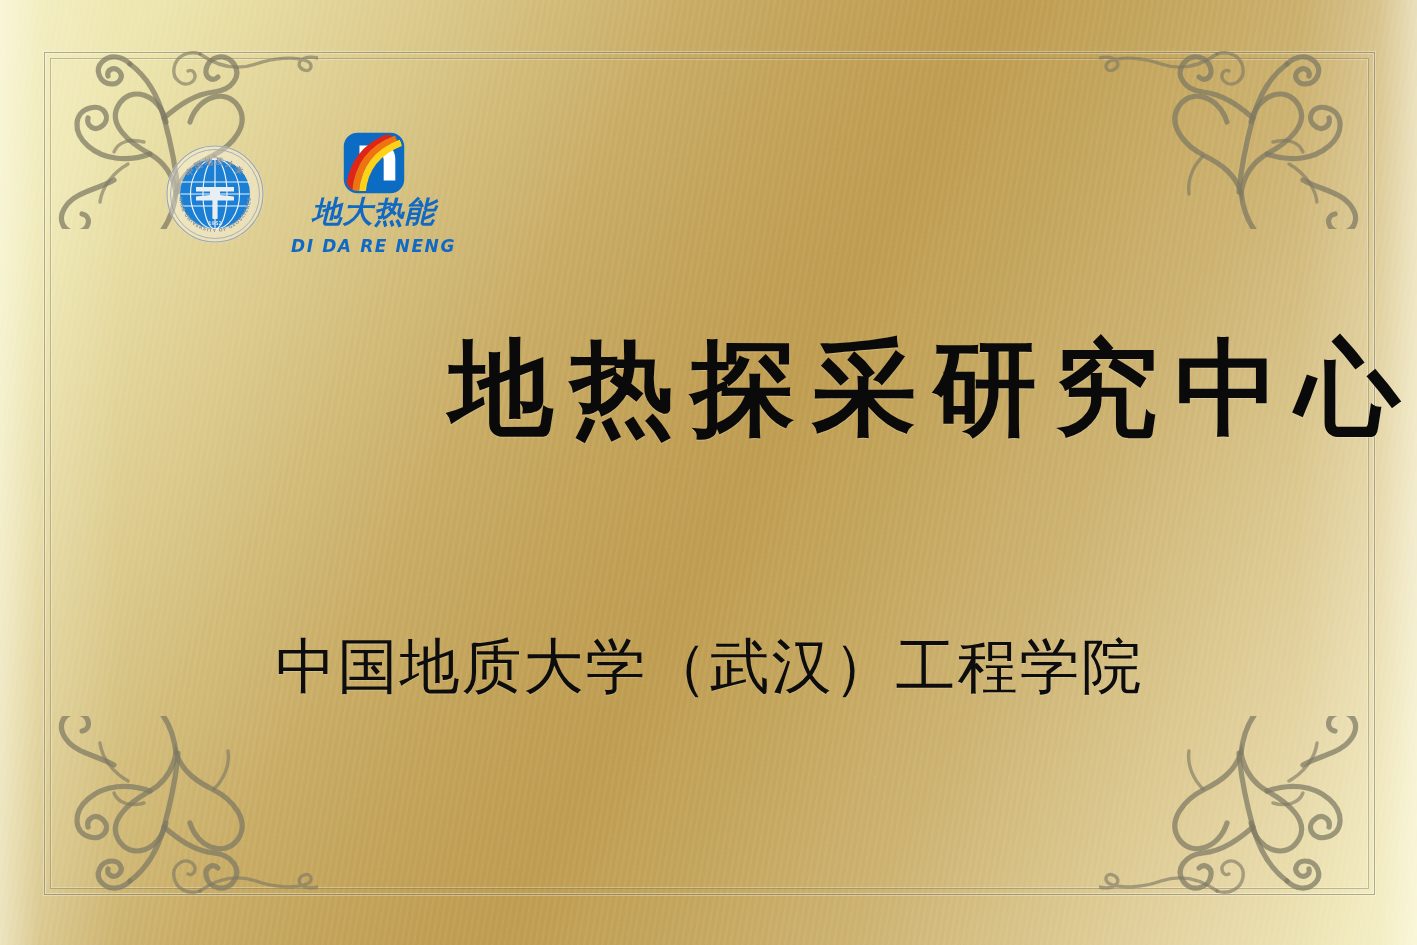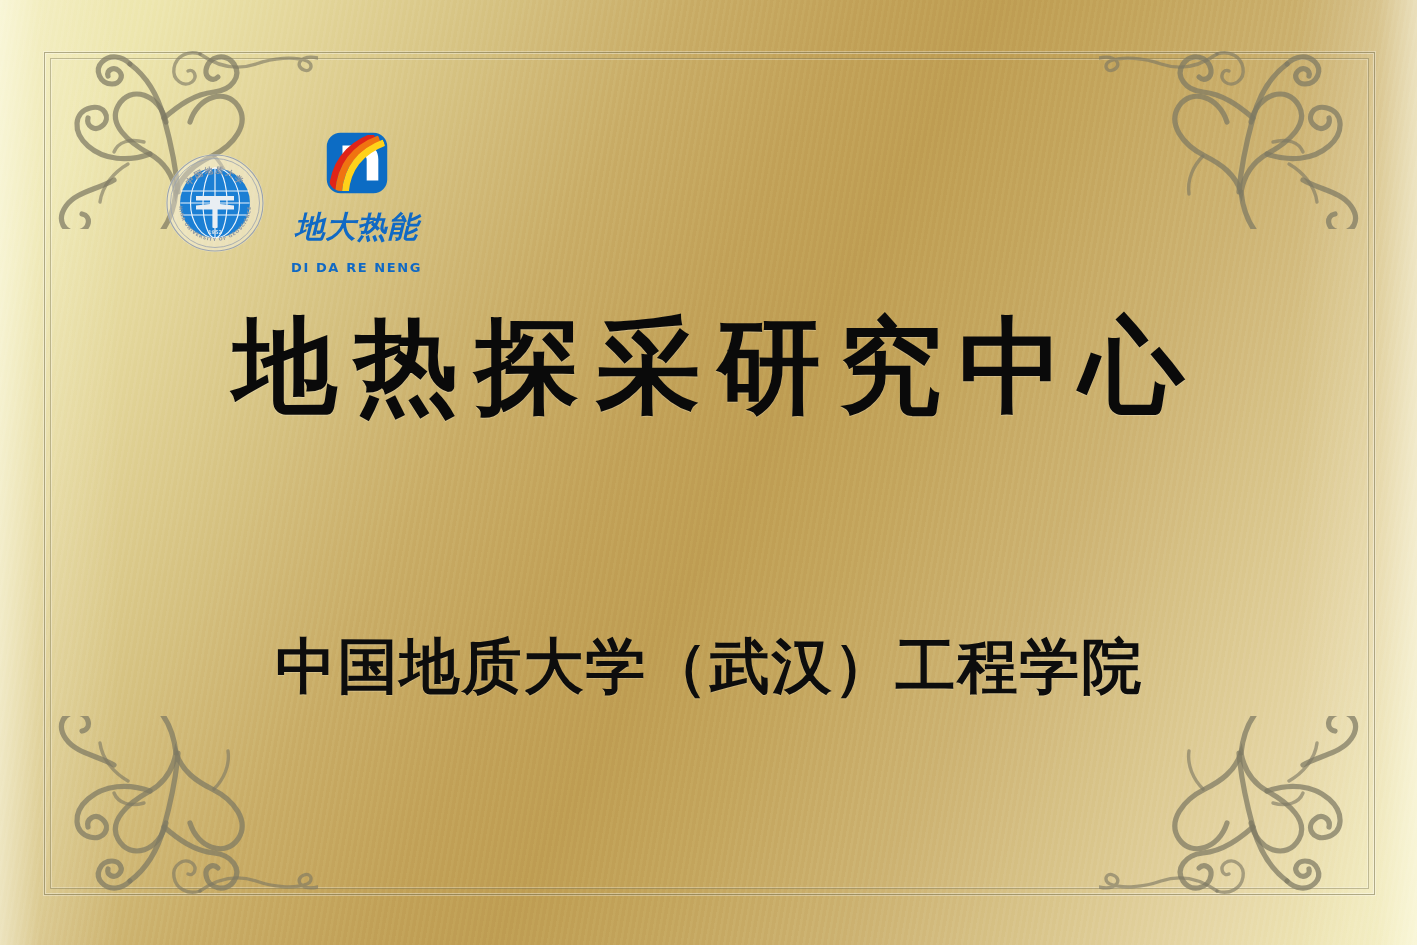--- a/index.html
+++ b/index.html
@@ -90,67 +90,67 @@
 
   
   #logo-row {
     position: absolute;
     left: 165px; top: 132px;
     display: flex;
     align-items: center;
     gap: 26px;
   }
   #seal { width: 100px; height: 100px; display: block; }
-  #brand { display: flex; flex-direction: column; align-items: center; gap: 16px; }
+  #brand { display: flex; flex-direction: column; align-items: center; gap: 1px; }
   #brand-mark { width: 62px; height: 62px; display: block; margin-bottom: 2px; }
   #brand-cn {
     font-size: 30px;
     font-weight: bold;
     font-style: italic;
     color: #1069c4;
     letter-spacing: 1px;
     line-height: 1;
     white-space: nowrap;
     font-family: "DejaVu Sans", "Liberation Sans", sans-serif;
   }
   #brand-en {
-    font-size: 13px;
+    font-size: 17px;
     font-weight: bold;
+    font-style: italic;
     color: #1069c4;
     letter-spacing: 1.6px;
     line-height: 1;
-    margin-top: 3px;
+    margin-top: 10px;
     white-space: nowrap;
   }
 
   
   #title {
     position: absolute;
     left: 0; right: 0;
-    top: 316px;
-    text-align: center;
+    top: 330px;
+    text-align: right;
     font-size: 104px;
     font-weight: bold;
     color: #0a0a0a;
     letter-spacing: 17px;
     text-indent: 17px;
     line-height: 1.12;
     white-space: nowrap;
     text-shadow: 0 1px 0 rgba(255,255,255,0.22);
-    font-family: Liberation Mono, monospace;
   }
   #subtitle {
     position: absolute;
     left: 0; right: 0;
     top: 622px;
     text-align: center;
   }
   .sub-line {
     font-size: 60px;
-    font-weight: bold;
+    font-weight: normal;
     color: #0d0d0d;
     line-height: 1.48;
     white-space: nowrap;
     text-shadow: 0 1px 0 rgba(255,255,255,0.18);
   }
   .sub-line.l1 { letter-spacing: 2px;  text-indent: 2px; }
   .sub-line.l2 { letter-spacing: 12px; text-indent: 12px; }
 </style>
 </head>
 <body>

